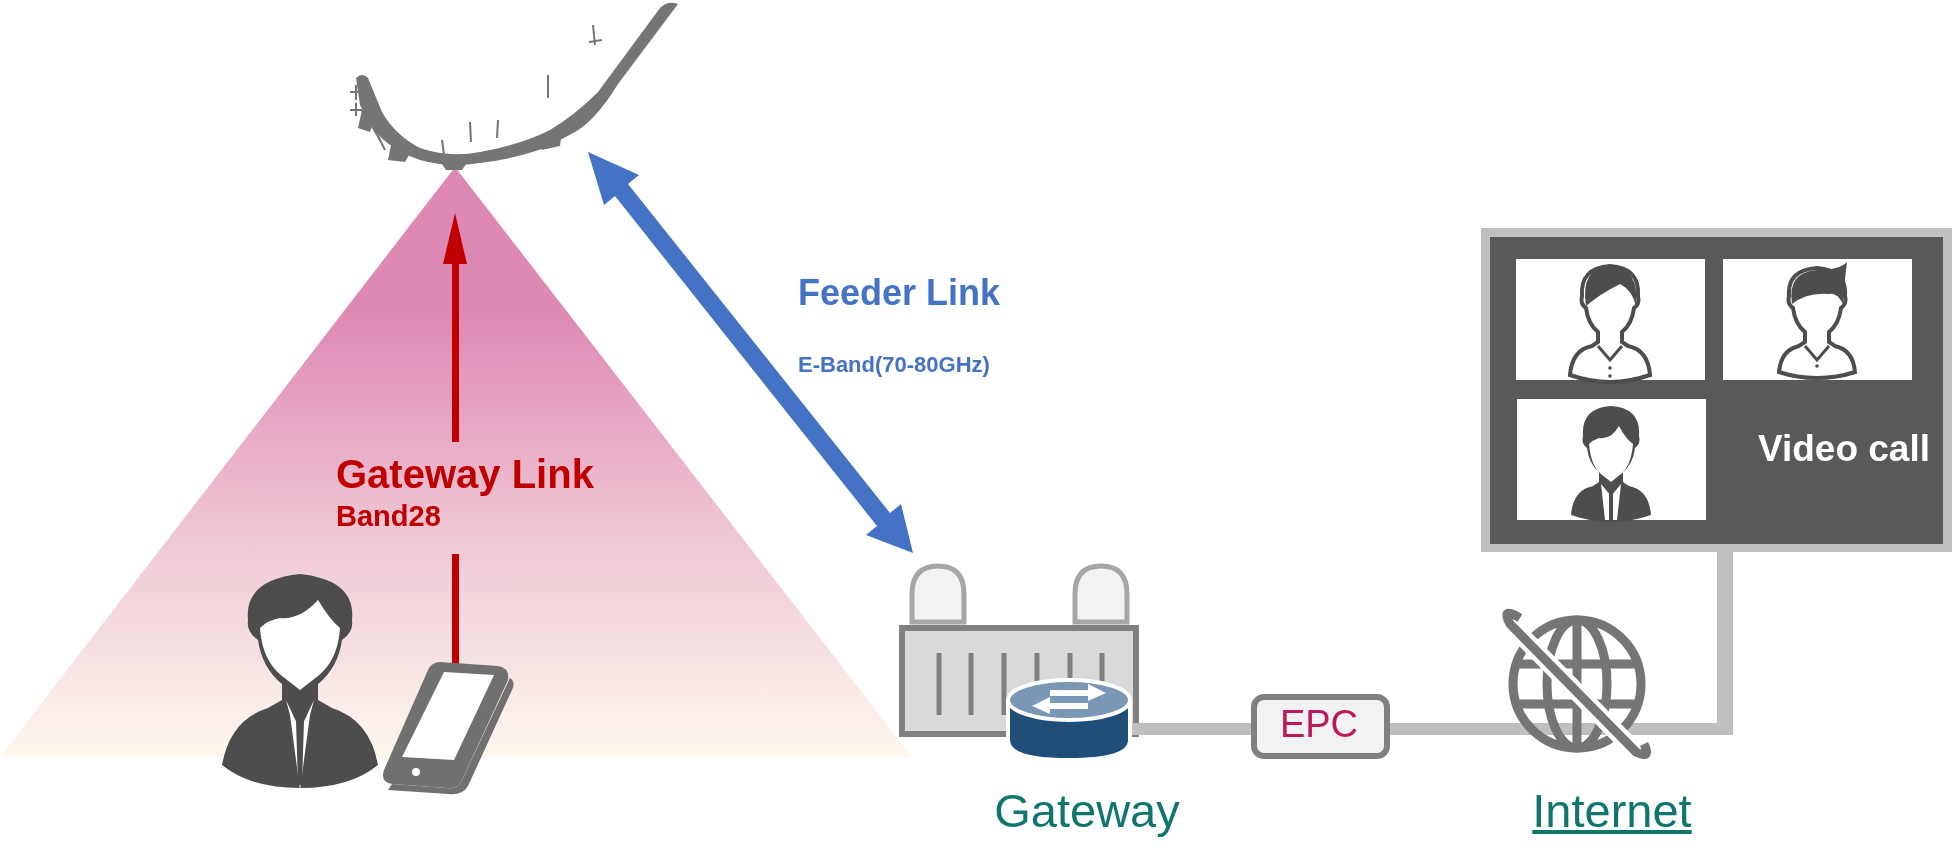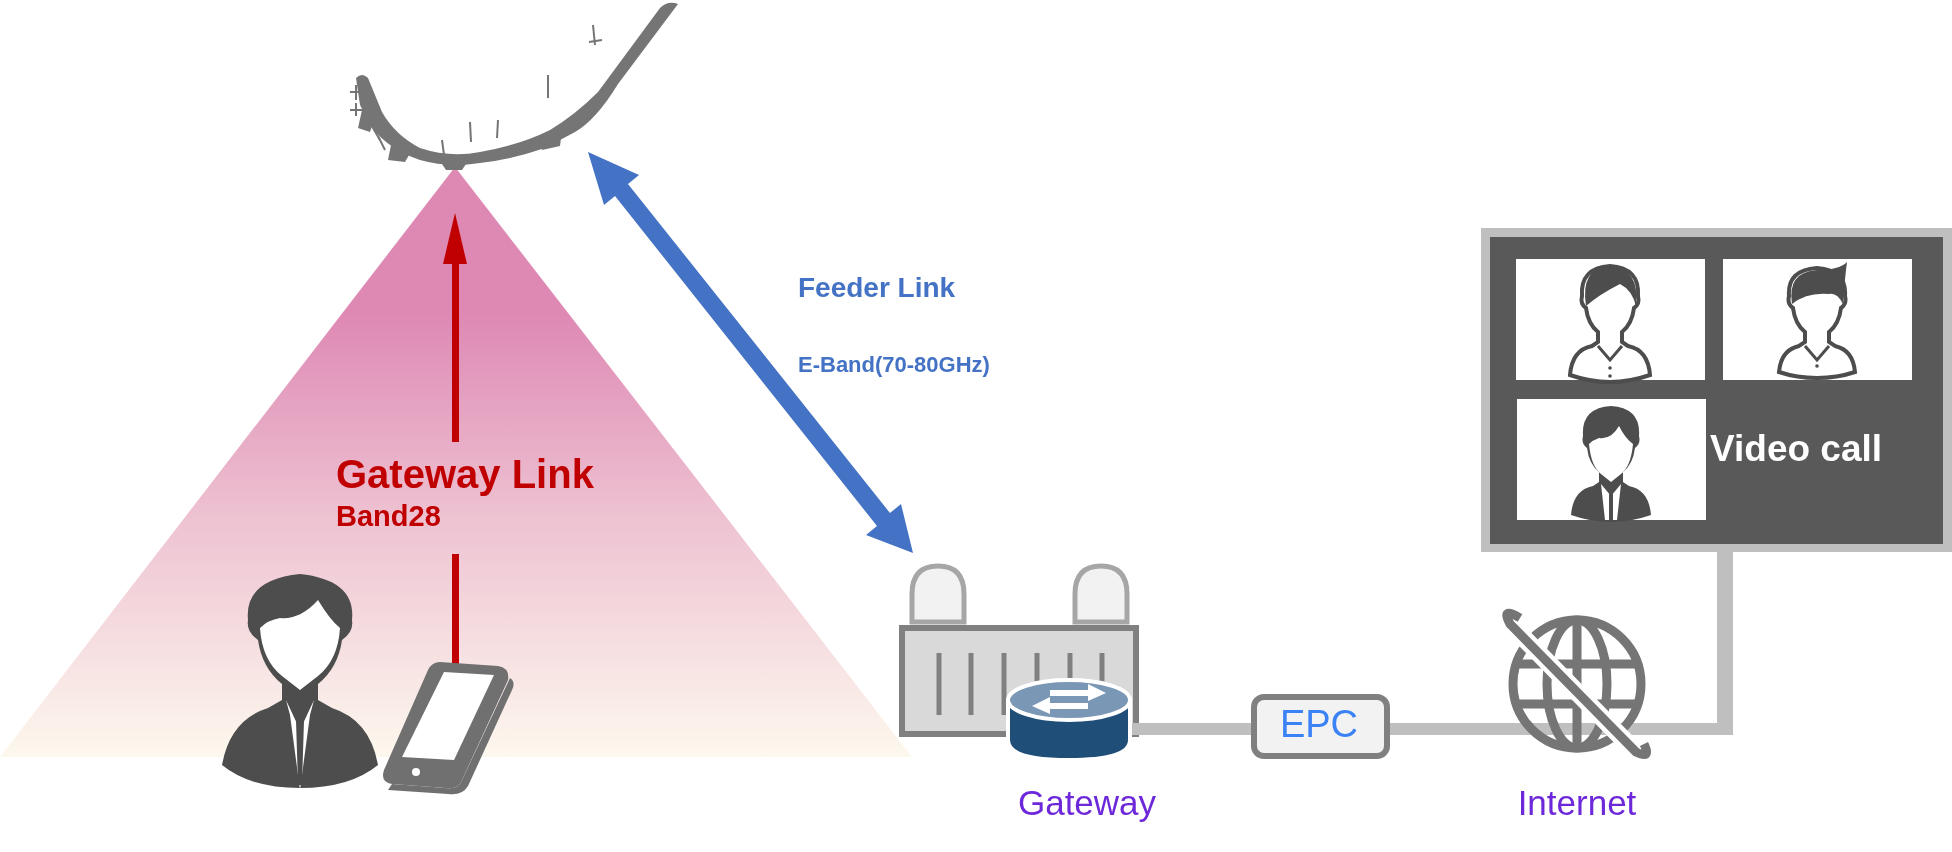--- a/index.html
+++ b/index.html
@@ -1,27 +1,27 @@
 <!DOCTYPE html>
 <html><head>
 <meta charset="utf-8">
 <style>
   html, body { margin: 0; padding: 0; background: #ffffff; }
   body { width: 1952px; height: 852px; position: relative; overflow: hidden; font-family: "Liberation Sans", sans-serif; }
   #diagram { position: absolute; left: 0; top: 0; }
   .lbl { position: absolute; white-space: nowrap; font-family: "Liberation Sans", sans-serif; }
-  .feeder-title { left: 798px; top: 272px; font-size: 28px; font-weight: bold; color: #4472C4; }
+  .feeder-title { left: 798px; top: 272px; font-size: 36px; font-weight: bold; color: #4472C4; }
   .feeder-sub { left: 798px; top: 318px; font-size: 22px; font-weight: bold; color: #4472C4; margin-top: 34px; }
   .service-title { left: 336px; top: 452px; width: 240px; text-align: center; font-size: 40px; font-weight: bold; color: #C00000; }
   .service-sub { left: 336px; top: 500px; width: 240px; text-align: left; font-size: 29px; font-weight: bold; color: #C00000; }
-  .node-label { font-size: 35px; color: #6d28d9; text-align: center; width: 220px; }
+  .node-label { font-size: 47px; color: #0f766e; text-align: center; width: 220px; }
   .gateway-label { left: 977px; top: 783px; }
-  .internet-label { left: 1467px; top: 783px; }
-  .epc-label { left: 1255px; top: 703px; width: 128px; text-align: center; font-size: 38px; color: #3b82f6; }
-  .video-label { left: 1710px; top: 428px; width: 220px; text-align: left; font-size: 37px; font-weight: bold; color: #ffffff; }
+  .internet-label { left: 1502px; top: 783px; text-decoration: underline; }
+  .epc-label { left: 1255px; top: 703px; width: 128px; text-align: center; font-size: 38px; color: #be185d; }
+  .video-label { left: 1710px; top: 428px; width: 220px; text-align: right; font-size: 37px; font-weight: bold; color: #ffffff; }
 </style>
 </head>
 <body>
 
 <svg id="diagram" width="1952" height="852" viewBox="0 0 1952 852" xmlns="http://www.w3.org/2000/svg">
   <defs>
     <linearGradient id="beamGrad" x1="0" y1="0" x2="0" y2="1">
       <stop offset="0" stop-color="#DE89B4"></stop>
       <stop offset="0.25" stop-color="#DE89B4"></stop>
       <stop offset="0.6" stop-color="#EEC3D2"></stop>

